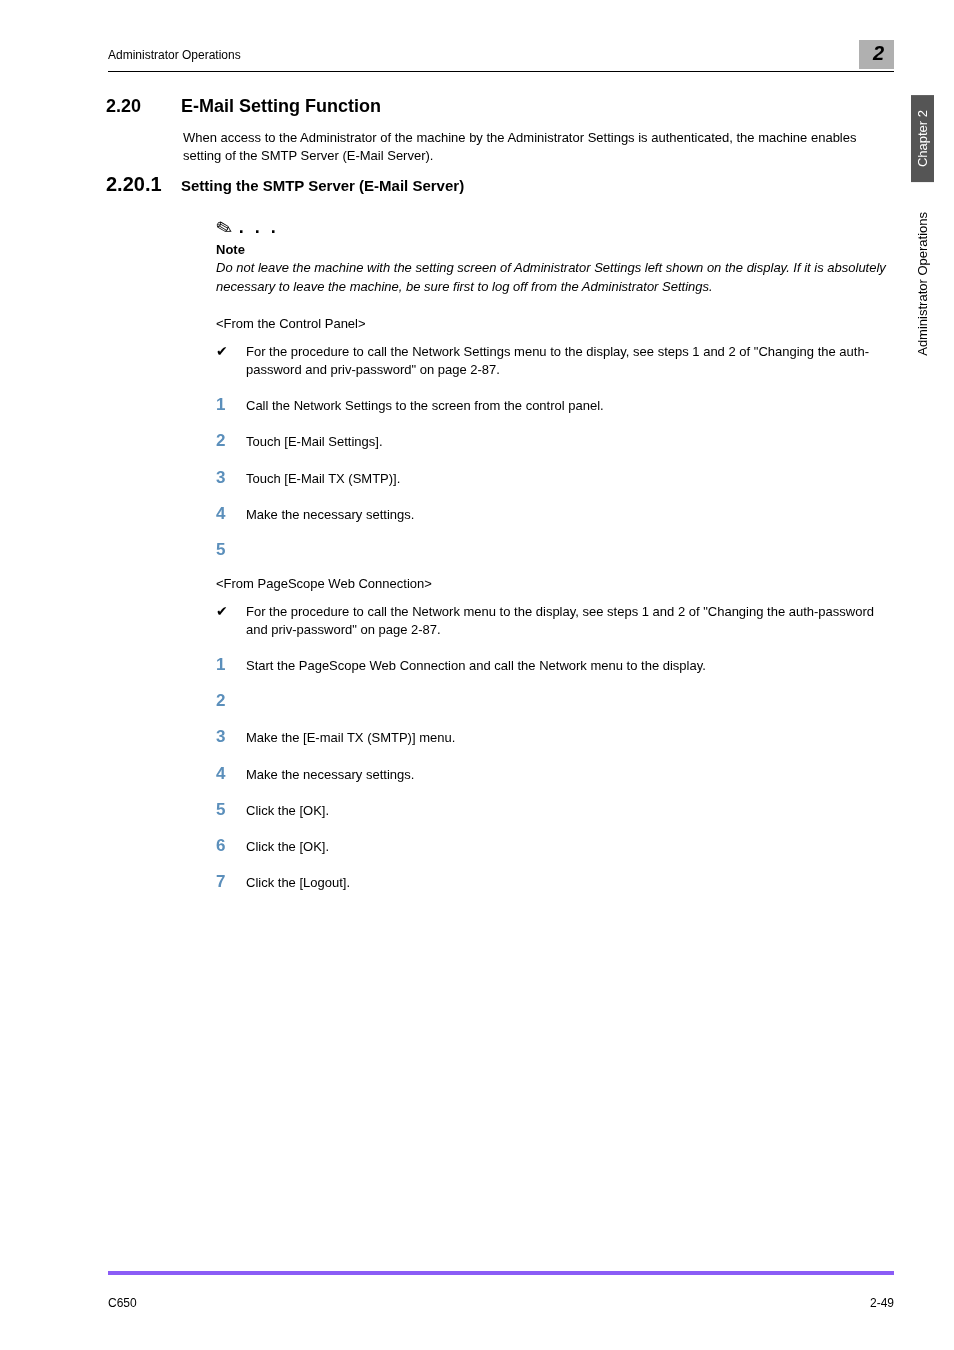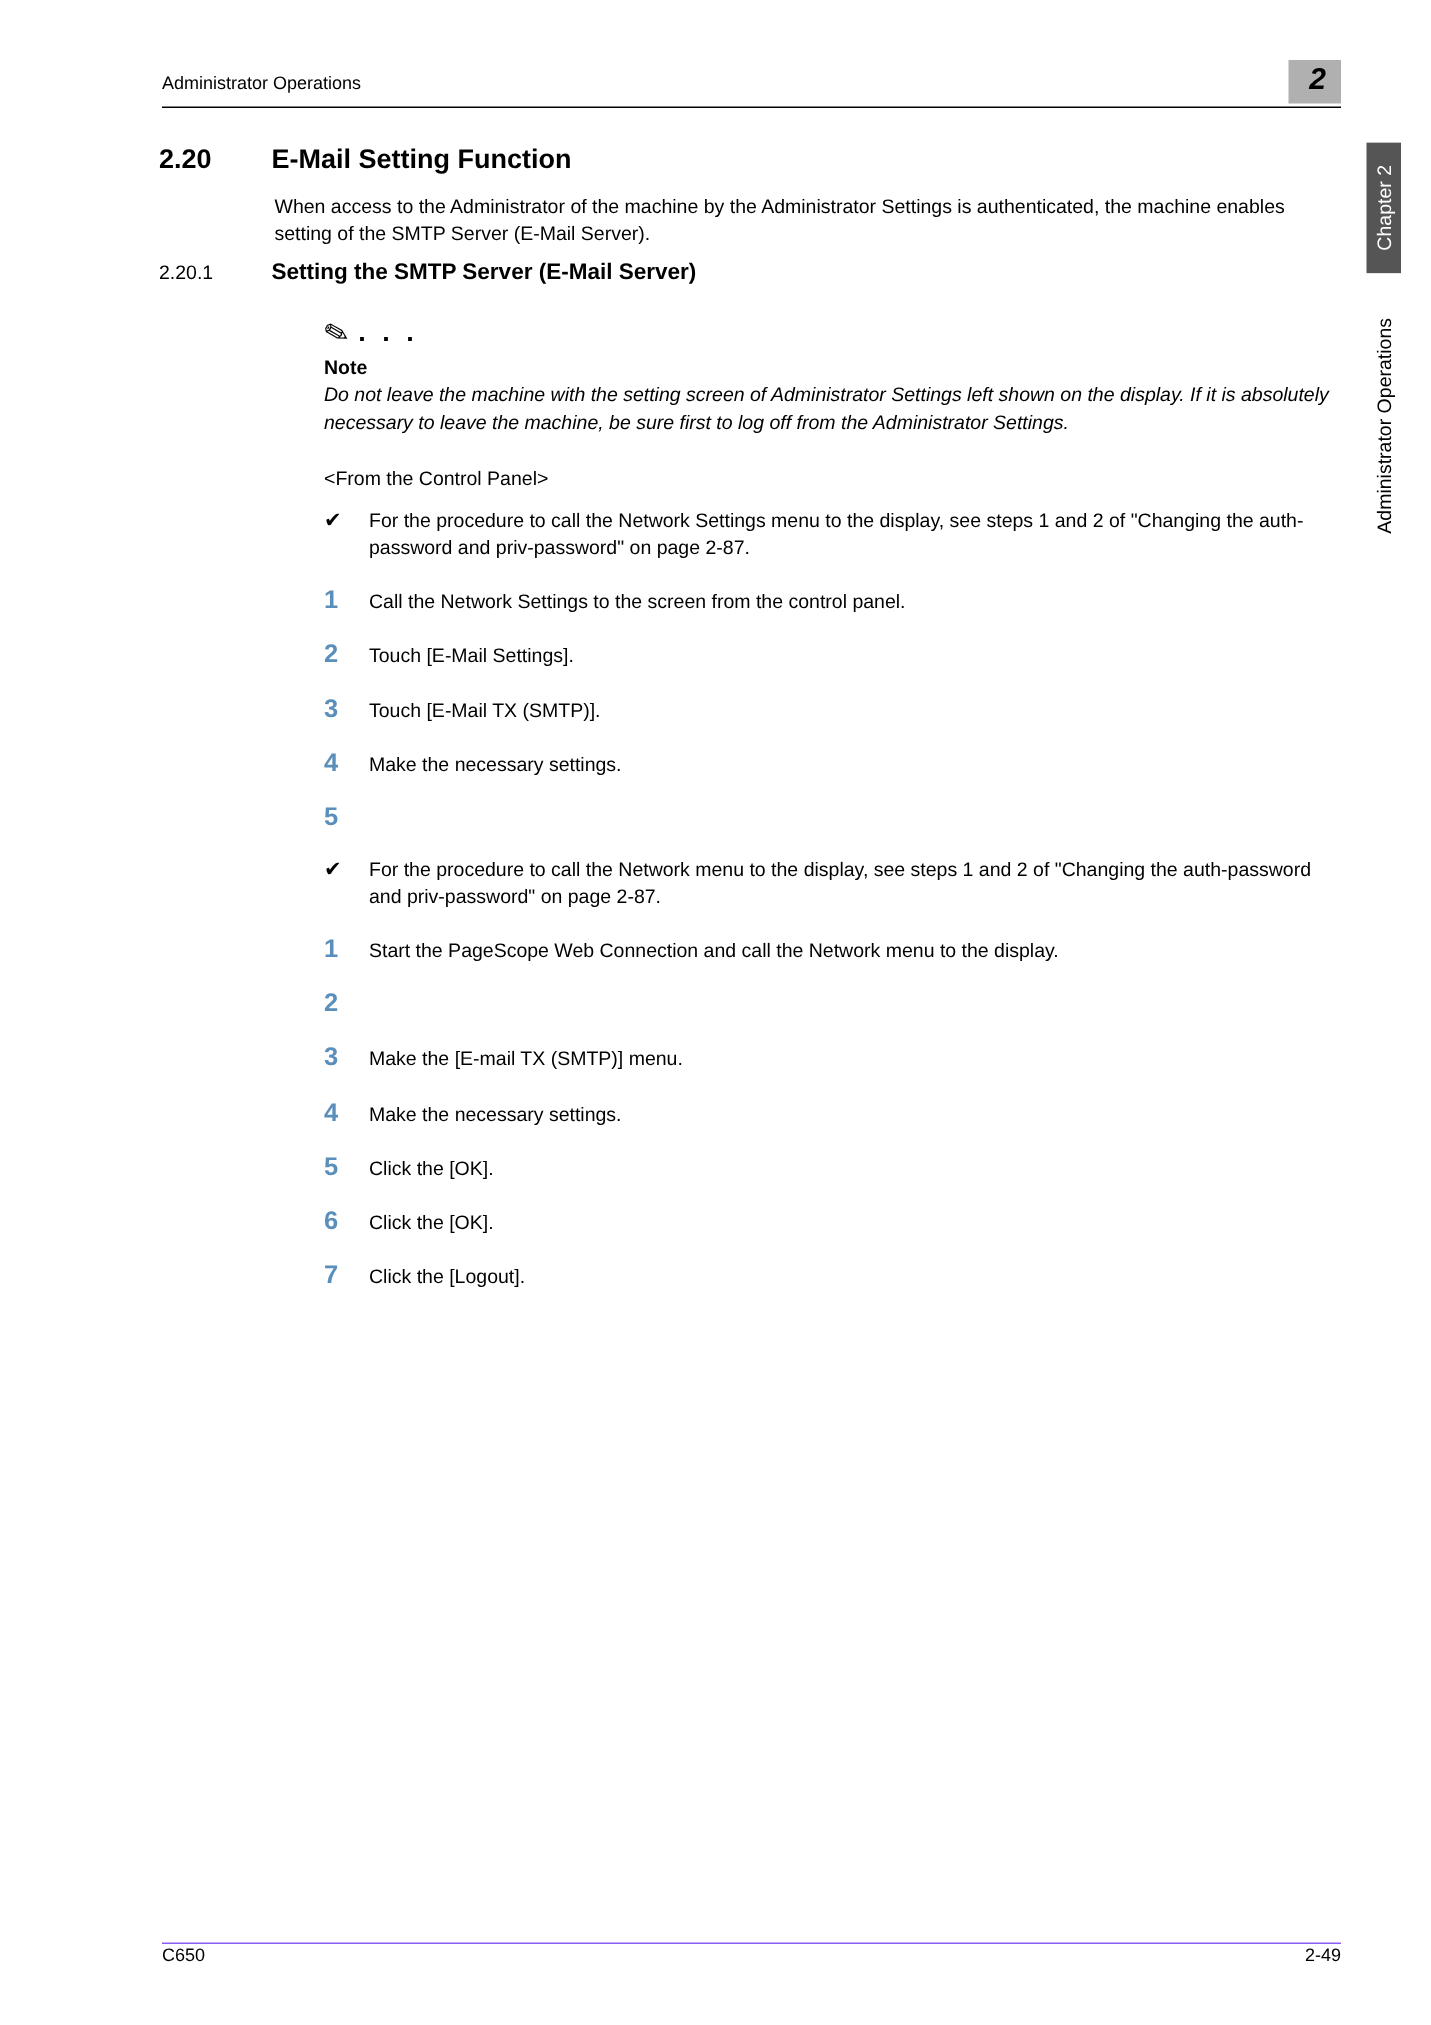--- a/index.html
+++ b/index.html
@@ -60,22 +60,22 @@
       line-height: 1.4;
       margin-bottom: 8px;
     }
     .subsection-row {
       display: flex;
       align-items: baseline;
       margin-bottom: 20px;
       margin-left: -2px;
     }
     .subsection-num {
-      font-size: 13px;
-      font-weight: normal;
+      font-size: 20px;
+      font-weight: bold;
       width: 75px;
     }
     .subsection-title {
       font-size: 15px;
       font-weight: bold;
     }
     .note-block {
       margin-left: 108px;
       margin-bottom: 20px;
     }
@@ -162,22 +162,22 @@
       padding: 20px 4px;
       font-size: 13px;
       text-align: center;
       margin-top: 10px;
     }
     .footer {
       position: absolute;
       bottom: 40px;
       left: 108px;
       right: 60px;
-      border-top: 1px solid #8b5cf6;
-      padding-top: 0;
+      border-top: 4px solid #8b5cf6;
+      padding-top: 21px;
       display: flex;
       justify-content: space-between;
       font-size: 12px;
     }
   </style>
 </head>
 <body>
 
 <div class="page">
   <div class="header-row">
@@ -226,20 +226,21 @@
     <span class="step-text">Touch [E-Mail TX (SMTP)].</span>
   </div>
   <div class="step-row">
     <span class="step-marker num">4</span>
     <span class="step-text">Make the necessary settings.</span>
   </div>
   <div class="step-row">
     <span class="step-marker num">5</span>
   </div>
 
+  <div class="subhead">&lt;From PageScope Web Connection&gt;</div>
 
   <div class="step-row">
     <span class="step-marker check">✔</span>
     <span class="step-text">For the procedure to call the Network menu to the display, see steps 1 and 2 of "Changing the auth-password and priv-password" on page 2-87.</span>
   </div>
 
   <div class="step-row">
     <span class="step-marker num">1</span>
     <span class="step-text">Start the PageScope Web Connection and call the Network menu to the display.</span>
   </div>

